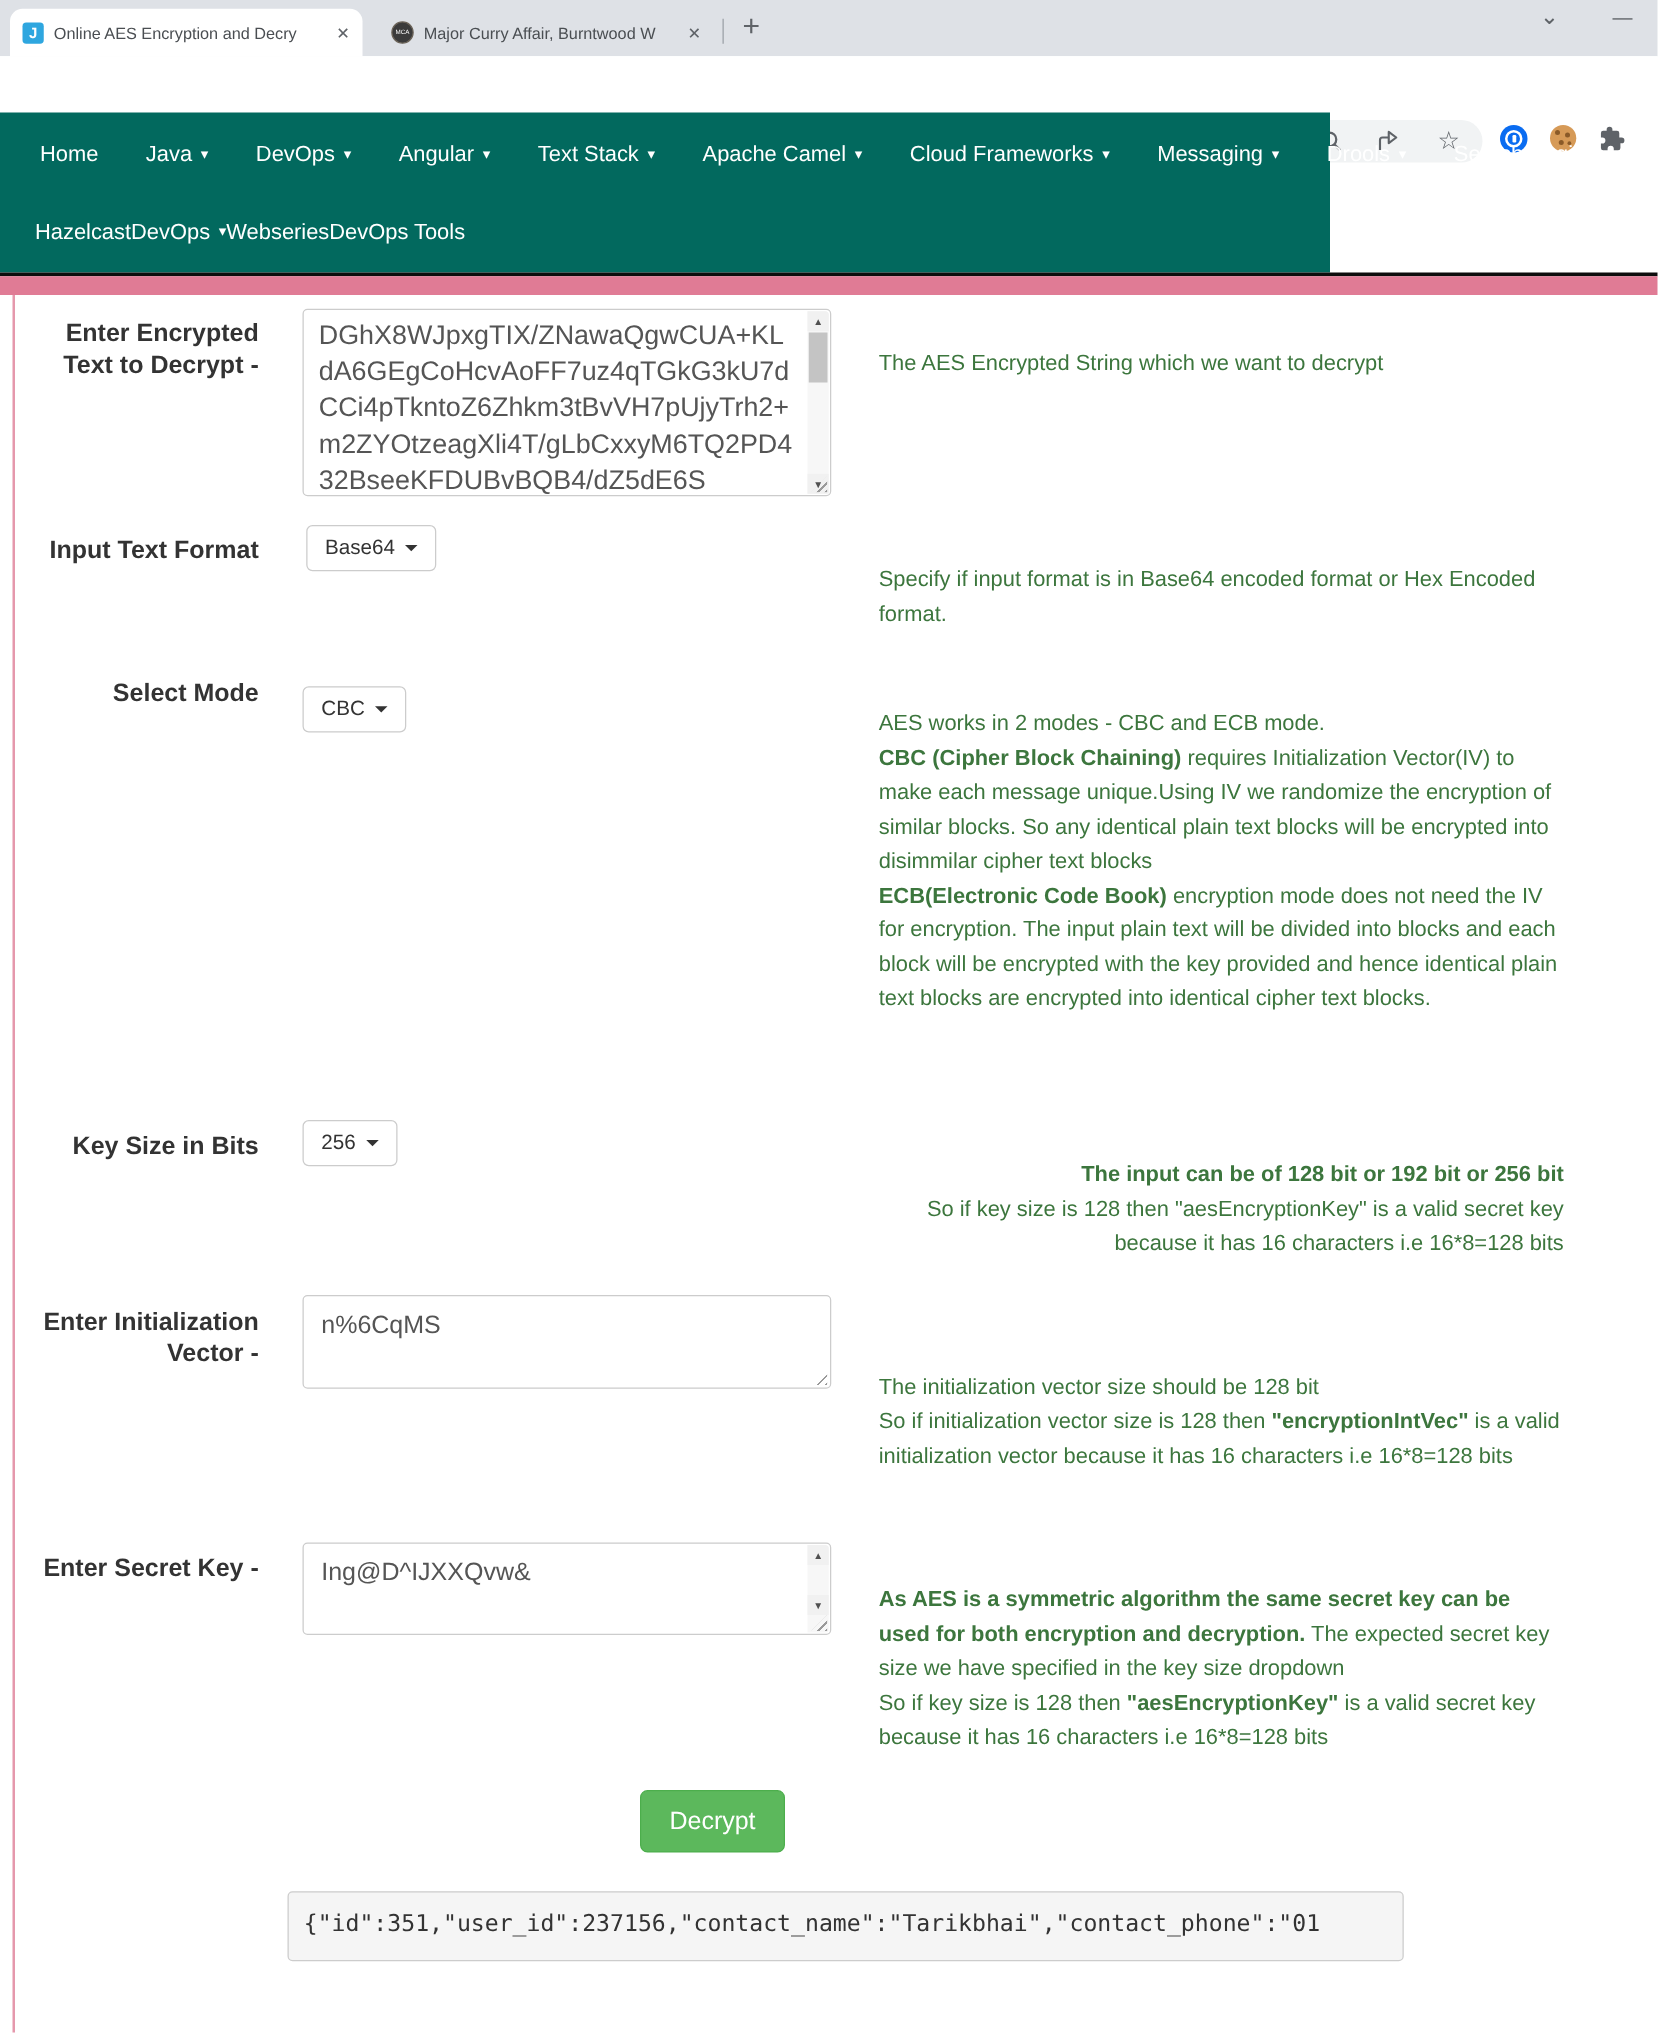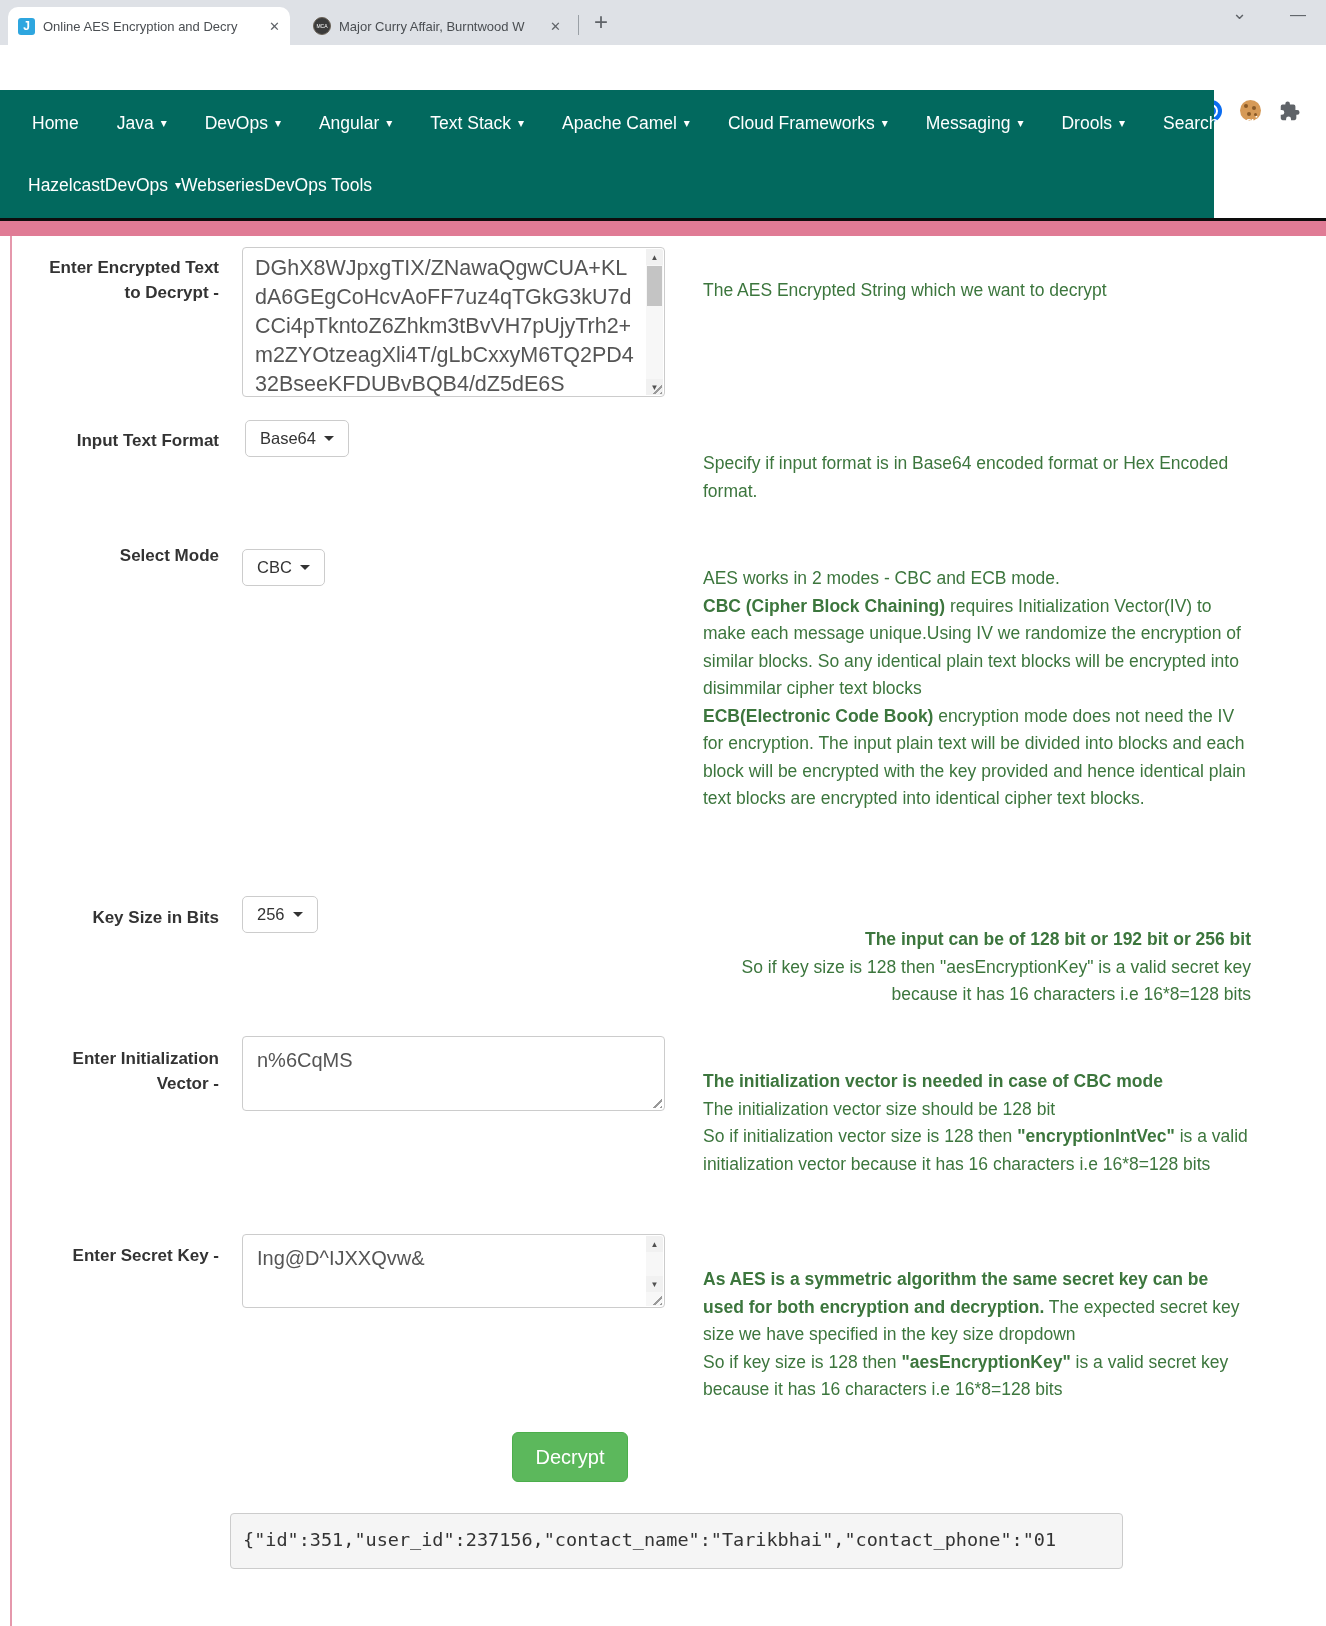--- a/index.html
+++ b/index.html
@@ -31,33 +31,33 @@
   .ext-area { position:absolute; top:55px; }
   #ext-1password { left:1200px; width:22px; height:22px; border-radius:50%; background:#0a6cf1;
     display:flex; align-items:center; justify-content:center; }
   #ext-1password .inner { width:14px; height:14px; border-radius:50%; background:#0a6cf1;
     border:2px solid #fff; display:flex; align-items:center; justify-content:center; }
   #ext-1password .slot { width:3px; height:6px; background:#fff; border-radius:1px; }
   #ext-cookie { left:1240px; width:21px; height:21px; border-radius:50%; background:#d69a57; position:absolute; }
   #ext-cookie i { position:absolute; width:4px; height:4px; border-radius:50%; background:#8a5a28; }
 
   
-  #mainnav { position:absolute; left:0; top:90px; width:1214px; height:128px; background:#02695e; }
+  #mainnav { position:absolute; left:0; top:90px; width:1064px; height:128px; background:#02695e; }
   .nav-row { display:flex; align-items:center; color:#fff; font-size:17.5px; }
   #nav-row1 { padding-left:32px; height:66px; gap:38px; }
   #nav-row2 { padding-left:28px; height:58px; }
   .nav-item { display:flex; align-items:center; gap:7px; white-space:nowrap; cursor:pointer; }
   .nav-caret { font-size:12px; line-height:1; }
   #nav-blackline { position:absolute; left:0; top:218px; width:1326px; height:3px; background:#0d0d0d; }
   #pinkbar { position:absolute; left:0; top:221px; width:1326px; height:15px; background:#e07b95; }
   #pink-vline { position:absolute; left:10px; top:236px; width:2px; height:1390px; background:#e598ac; }
 
   
-  .form-label { position:absolute; left:32px; width:187px; text-align:right; font-weight:bold;
-    font-size:17px; color:#333; line-height:25px; }
+  .form-label { position:absolute; left:20px; width:187px; text-align:right; font-weight:bold;
+    font-size:20px; color:#333; line-height:25px; }
   .green-note { position:absolute; left:703px; width:548px; color:#3c763d; font-size:17.5px; line-height:27.5px; }
   .green-note b { font-weight:bold; }
 
   .ta-wrap { position:absolute; border:1px solid #ccc; border-radius:4px; background:#fff; }
   .ta-wrap textarea { border:none; outline:none; resize:none; overflow:hidden; background:transparent;
     font-family:"Liberation Sans", sans-serif; color:#555; width:100%; height:100%; }
   #ta-enc { left:242px; top:247px; width:423px; height:150px; }
   #ta-enc textarea { padding:6px 26px 6px 12px; font-size:21.5px; line-height:29px; word-break:break-all; }
   #ta-iv { left:242px; top:1036px; width:423px; height:75px; }
   #ta-iv textarea { padding:12px 14px; font-size:20px; }
@@ -258,21 +258,21 @@
   <b>The input can be of 128 bit or 192 bit or 256 bit</b><br>
   <span>So if key size is 128 then "aesEncryptionKey" is a valid secret key because it has 16 characters i.e 16*8=128 bits</span>
 </div>
 
 <div class="form-label" style="top:1046px;">Enter Initialization Vector -</div>
 <div class="ta-wrap" id="ta-iv">
   <textarea style="">n%6CqMS</textarea>
   <div class="grip"></div>
 </div>
 <div class="green-note" style="top:1068px;">
-  <b>The initialization vector is needed in case of CBC mode</b><br>
+  <br>
   <span>The initialization vector size should be 128 bit</span><br>
   <span>So if initialization vector size is 128 then </span><b>"encryptionIntVec"</b><span> is a valid initialization vector because it has 16 characters i.e 16*8=128 bits</span>
 </div>
 
 <div class="form-label" style="top:1243px;text-align:right;">Enter Secret Key -</div>
 <div class="ta-wrap" id="ta-key">
   <textarea style="">Ing@D^IJXXQvw&amp;</textarea>
   <div class="sbar">
     <div class="sb-btn sb-up">▲</div>
     <div class="sb-btn sb-down" style="bottom:14px;">▼</div>

